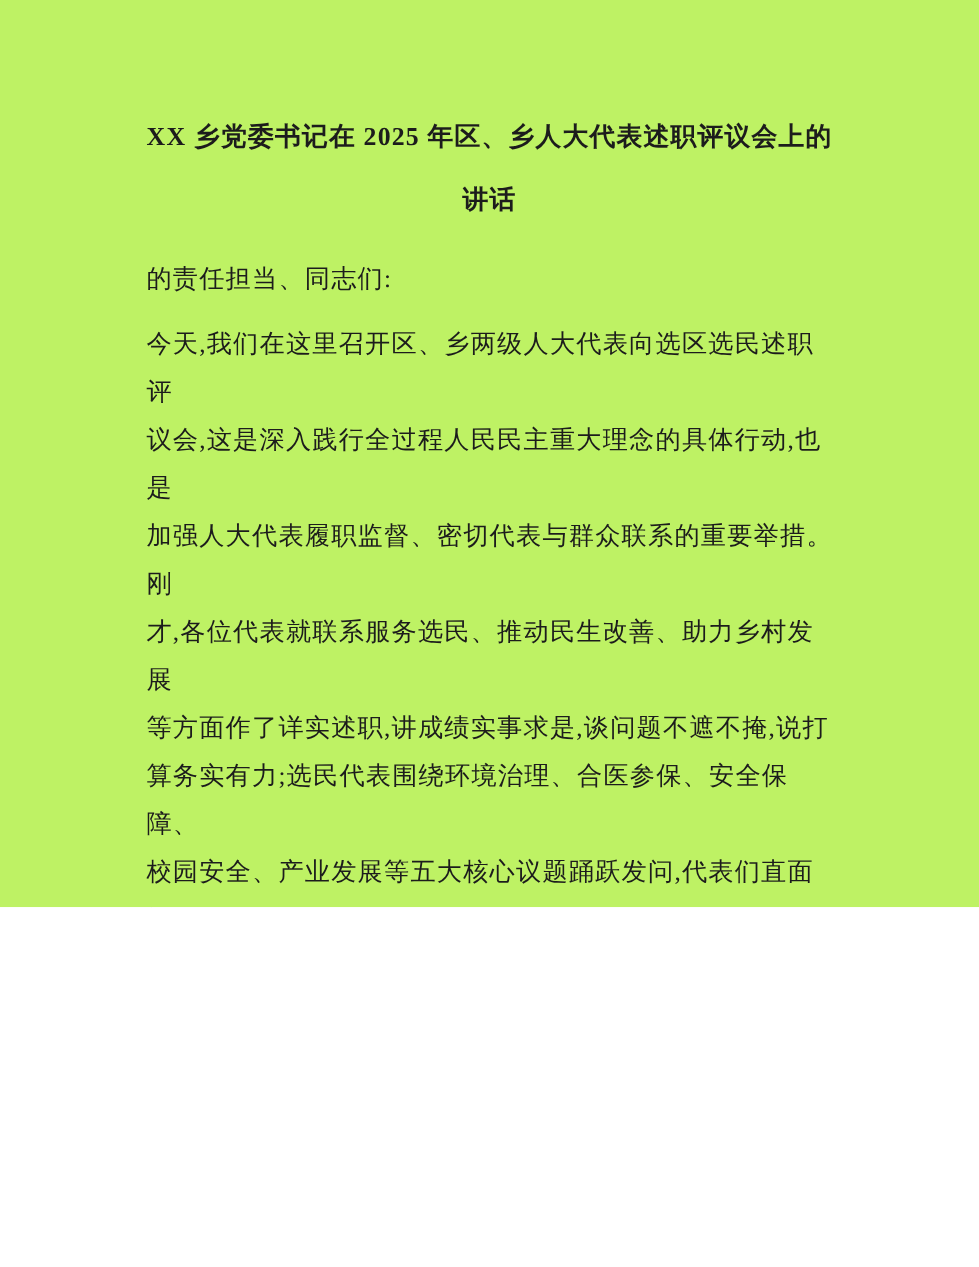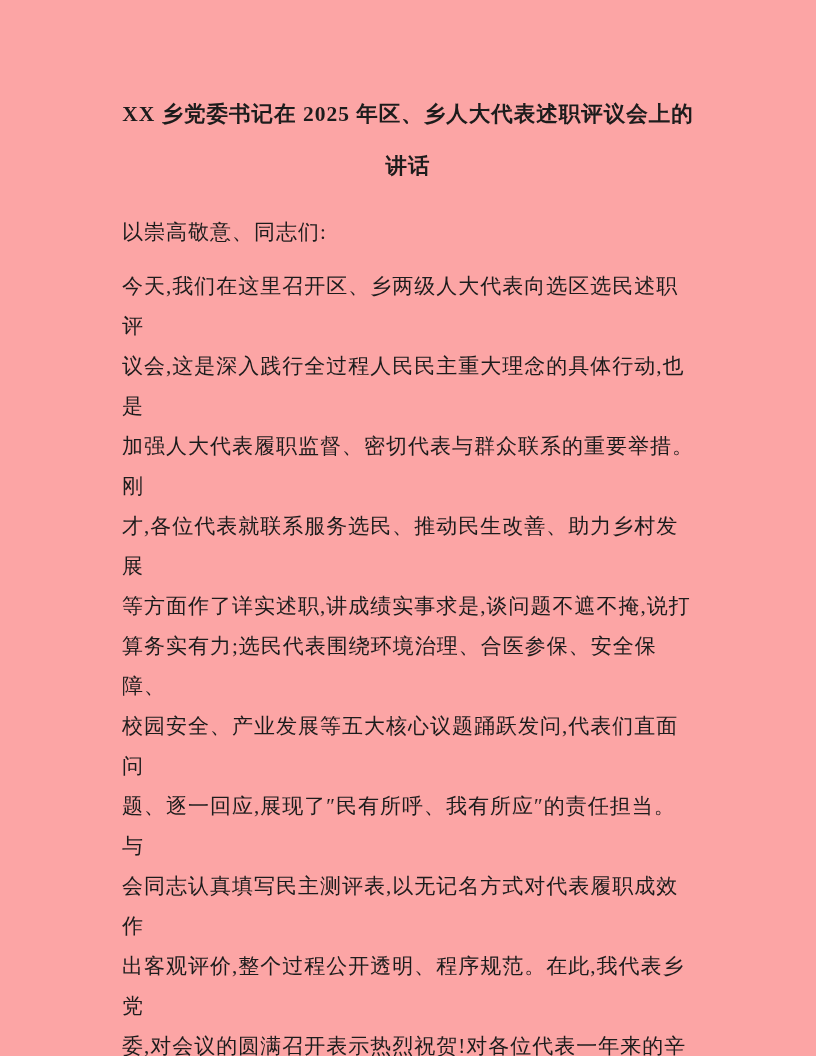--- a/index.html
+++ b/index.html
@@ -3,22 +3,22 @@
 <meta charset="utf-8">
 <style>
   html, body {
     margin: 0;
     padding: 0;
     background: #ffffff;
   }
   .page {
     position: relative;
     width: 816px;
-    height: 1056px;
-    background: #fca5a5;
+    height: 756px;
+    background: #bef264;
     overflow: hidden;
     font-family: "Liberation Serif", "DejaVu Serif", serif;
     color: #1c1c1c;
     box-sizing: border-box;
     padding: 88px 122px 0 122px;
   }
   .doc-title {
     font-size: 21.5px;
     font-weight: bold;
     text-align: center;
@@ -41,21 +41,21 @@
   }
 </style>
 </head>
 <body>
 
 <div class="page">
   <h1 class="doc-title">
     <span class="title-line">XX 乡党委书记在 2025 年区、乡人大代表述职评议会上的讲话</span>
   </h1>
   <div class="doc-body">
-      <div class="para">以崇高敬意、同志们:</div>
+      <div class="para">的责任担当、同志们:</div>
       <div class="para">今天,我们在这里召开区、乡两级人大代表向选区选民述职评
 议会,这是深入践行全过程人民民主重大理念的具体行动,也是
 加强人大代表履职监督、密切代表与群众联系的重要举措。刚
 才,各位代表就联系服务选民、推动民生改善、助力乡村发展
 等方面作了详实述职,讲成绩实事求是,谈问题不遮不掩,说打
 算务实有力;选民代表围绕环境治理、合医参保、安全保障、
 校园安全、产业发展等五大核心议题踊跃发问,代表们直面问
 题、逐一回应,展现了″民有所呼、我有所应″的责任担当。与
 会同志认真填写民主测评表,以无记名方式对代表履职成效作
 出客观评价,整个过程公开透明、程序规范。在此,我代表乡党

